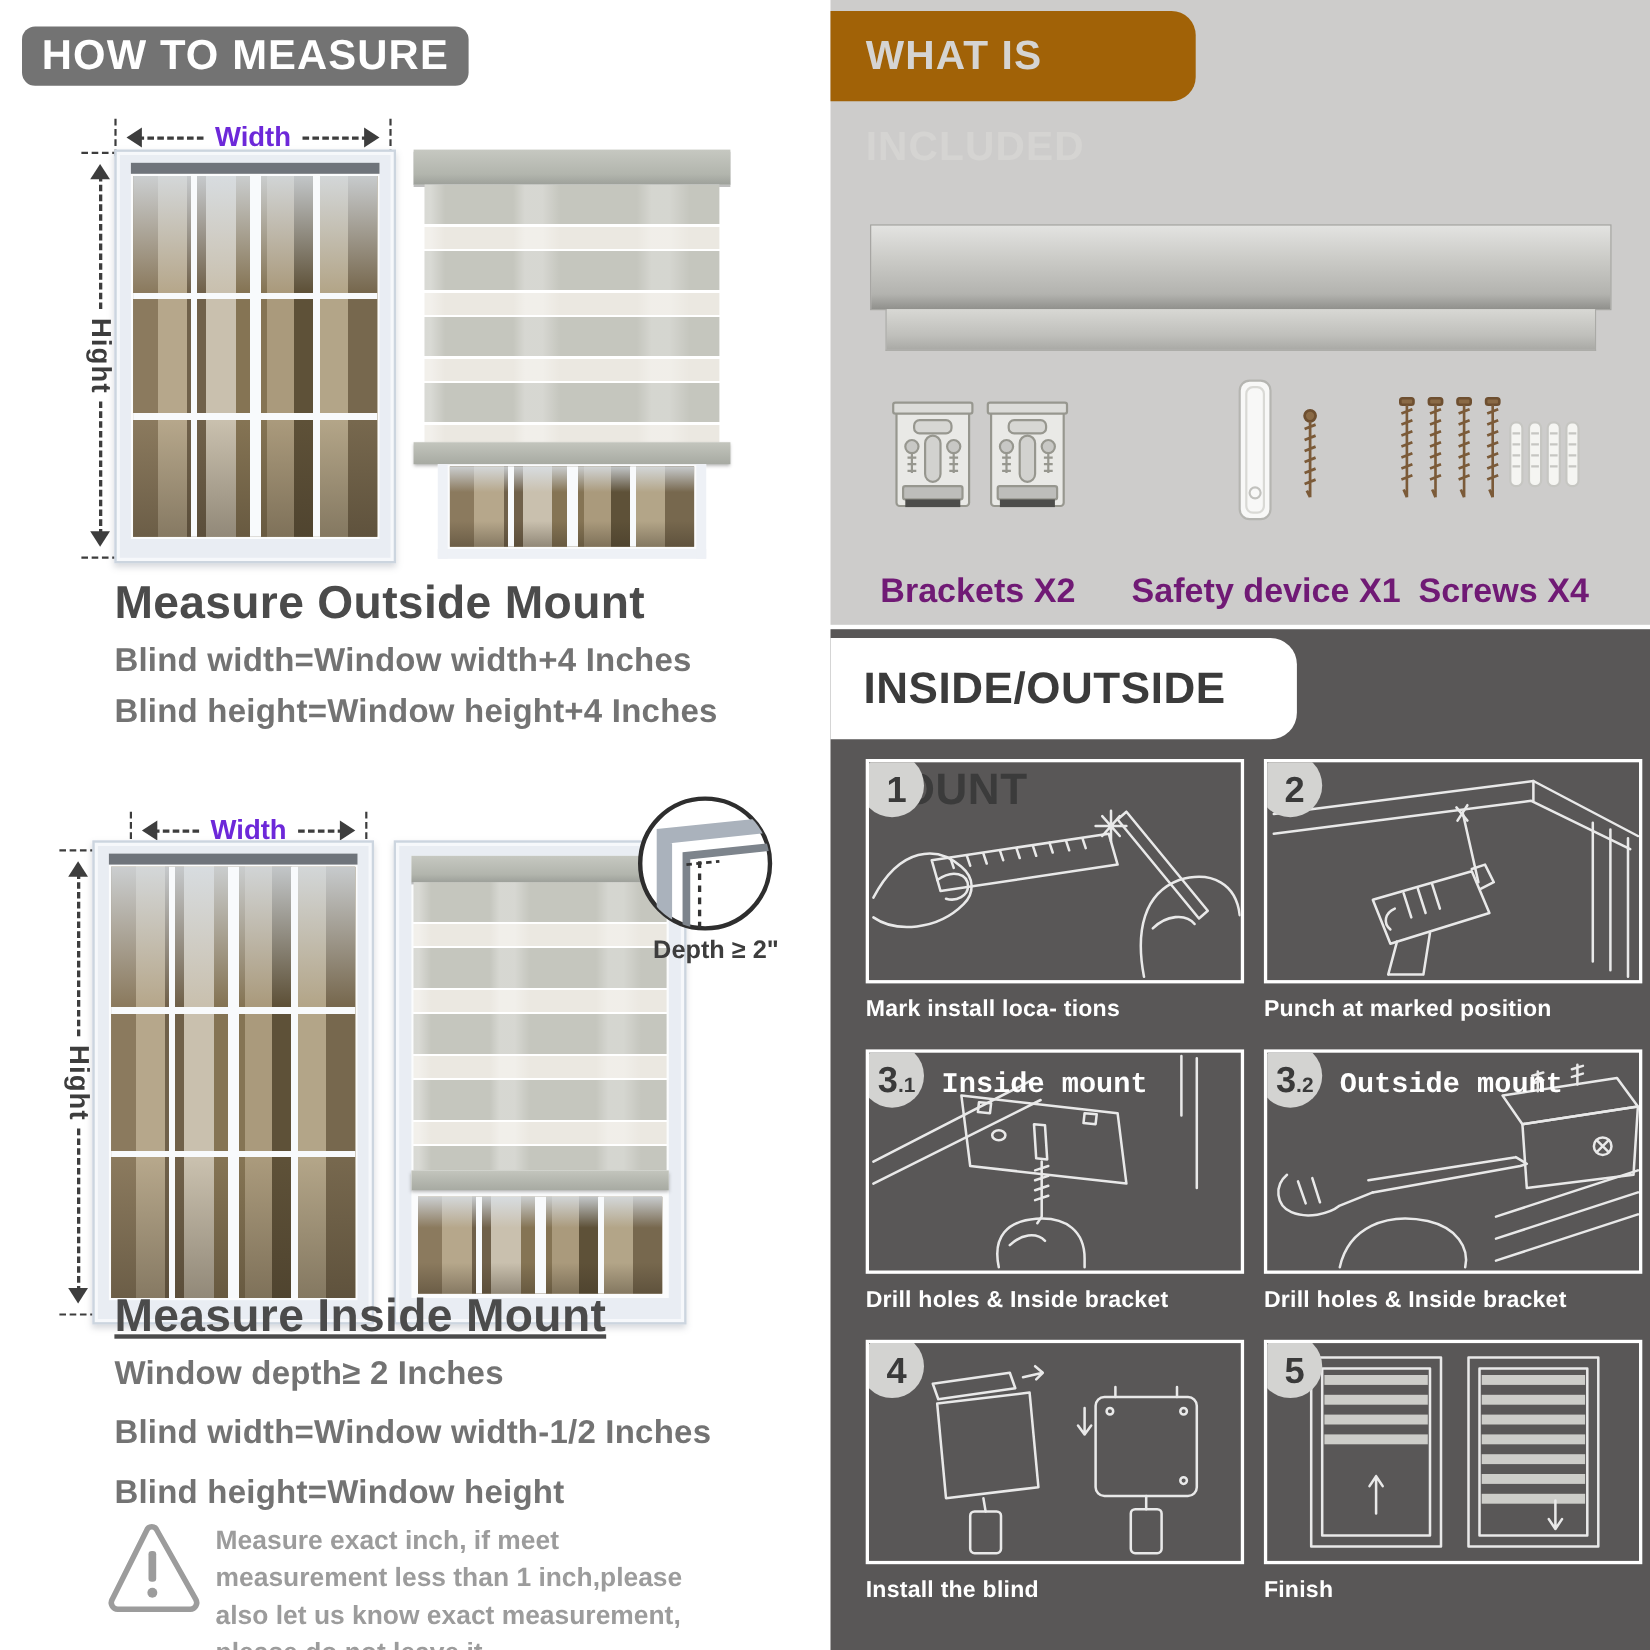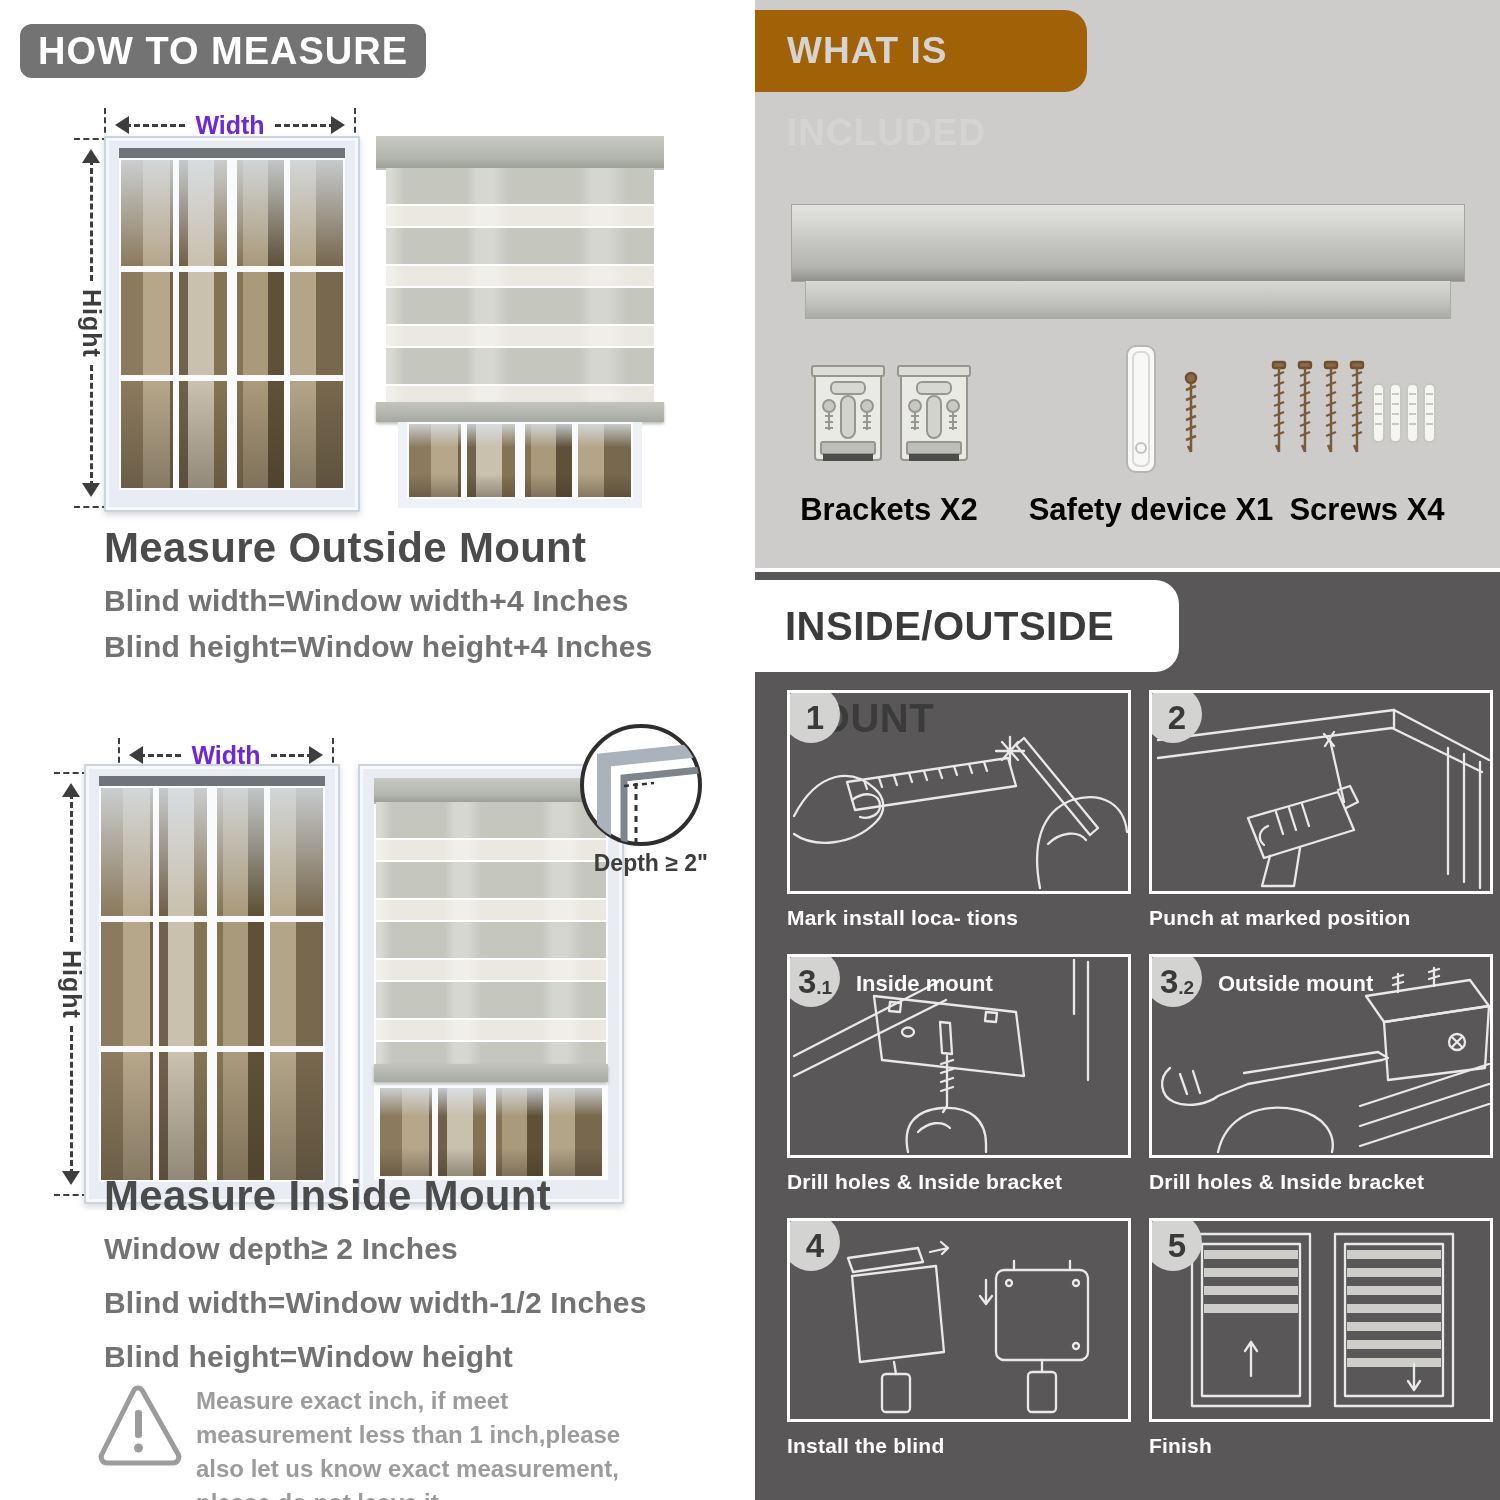--- a/index.html
+++ b/index.html
@@ -71,31 +71,31 @@
      repeating-linear-gradient(180deg,#c5c6be 0 36px,#ffffff 36px 38px,#ebe8e1 38px 58px,#ffffff 58px 60px);}
   .zrail{background:linear-gradient(180deg,#c3c5bd,#a7aaa2);box-shadow:0 2px 3px rgba(60,60,60,.35);}
 
   
   .included-panel{left:755px;top:0;width:745px;height:568px;background:#cdcccb;}
   .product-label{left:0;top:146px;width:100%;text-align:center;font-size:31px;font-weight:800;color:#7c7c7c;}
   .headrail-top{left:36px;top:204px;width:672px;height:76px;border:1px solid #a3a39f;
      background:linear-gradient(180deg,#e3e3e1 0%,#cbcbc7 40%,#b3b3af 82%,#90908c 100%);}
   .headrail-lip{left:50px;top:281px;width:644px;height:37px;border:1px solid #aaaaa6;border-top:none;
      background:linear-gradient(180deg,#d8d8d4,#bfbfbb 65%,#a9a9a5);}
-  .item-label{top:492px;font-size:31px;font-weight:800;color:#000000;text-align:center;}
+  .item-label{top:519px;font-size:31px;font-weight:800;color:#701a75;text-align:center;}
 
   .mount-panel{left:755px;top:572px;width:745px;height:928px;background:#595757;}
   .steps{position:absolute;left:32px;top:118px;width:706px;display:grid;
          grid-template-columns:344px 344px;column-gap:18px;row-gap:24px;}
   .step-box{height:198px;border:3px solid #ffffff;position:relative;overflow:hidden;}
   .badge{position:absolute;left:-8px;top:-8px;width:58px;height:58px;border-radius:50%;
          background:#d3d3d1;color:#3a3a3a;font-weight:800;font-size:33px;display:flex;
          align-items:center;justify-content:center;box-sizing:border-box;padding:8px 0 0 8px;}
   .badge small{font-size:19px;font-weight:800;margin-top:12px;}
-  .step-title{position:absolute;left:66px;top:14px;color:#ffffff;font-size:22px;font-weight:700;}
+  .step-title{position:absolute;left:66px;top:14px;color:#ffffff;font-size:26px;font-weight:700;font-family:Liberation Mono, monospace;}
   .step-caption{margin-top:12px;color:#ffffff;font-size:21px;font-weight:700;letter-spacing:.2px;}
   .step-svg{position:absolute;inset:0;width:100%;height:100%;}
 
   .depth-label{font-size:23px;font-weight:800;color:#3d3d3d;}
 </style>
 </head>
 <body>
 
 <div id="root">
 
@@ -196,21 +196,21 @@
     <circle cx="65" cy="65" r="59" fill="#ffffff" stroke="#2e2e2e" stroke-width="4"></circle>
     <g clip-path="url(#cc)">
       <path d="M28,124 L28,40 L124,30" stroke="#aab2bc" stroke-width="14" fill="none"></path>
       <path d="M48,124 L48,58 L124,50" stroke="#7d848c" stroke-width="7" fill="none"></path>
       <path d="M60,124 L60,62" stroke="#333333" stroke-width="3" stroke-dasharray="6 5" fill="none"></path>
       <path d="M48,66 L78,63" stroke="#333333" stroke-width="2.5" stroke-dasharray="5 4" fill="none"></path>
     </g>
   </svg>
   <div class="abs depth-label" style="left:540px;top:850px;width:168px;text-align:right;">Depth ≥ 2"</div>
 
-  <div class="abs section-title" style="left:104px;top:1172px;">Measure Inside Mount</div>
+  <div class="abs section-title" style="left:104px;top:1172px;text-decoration:underline;">Measure Inside Mount</div>
   <div class="abs formula" style="left:104px;top:1232px;">Window depth≥ 2 Inches</div>
   <div class="abs formula" style="left:104px;top:1286px;">Blind width=Window width-1/2 Inches</div>
   <div class="abs formula" style="left:104px;top:1340px;text-align:center;">Blind height=Window height</div>
 
   <svg class="abs" style="left:94px;top:1382px;" width="90" height="86" viewBox="0 0 90 86">
     <path d="M48,8 L84,72 a6,6 0 0 1 -5,9 H13 a6,6 0 0 1 -5,-9 L40,8 a5,5 0 0 1 8,0 Z" fill="none" stroke="#9c9c9c" stroke-width="5" stroke-linejoin="round"></path>
     <rect x="41" y="28" width="7" height="28" rx="3" fill="#9c9c9c"></rect>
     <circle cx="44.5" cy="66" r="4.5" fill="#9c9c9c"></circle>
   </svg>
   <div class="abs warning-text" style="left:196px;top:1384px;">Measure exact inch, if meet measurement less than 1 inch,please also let us know exact measurement, please do not leave it</div>

